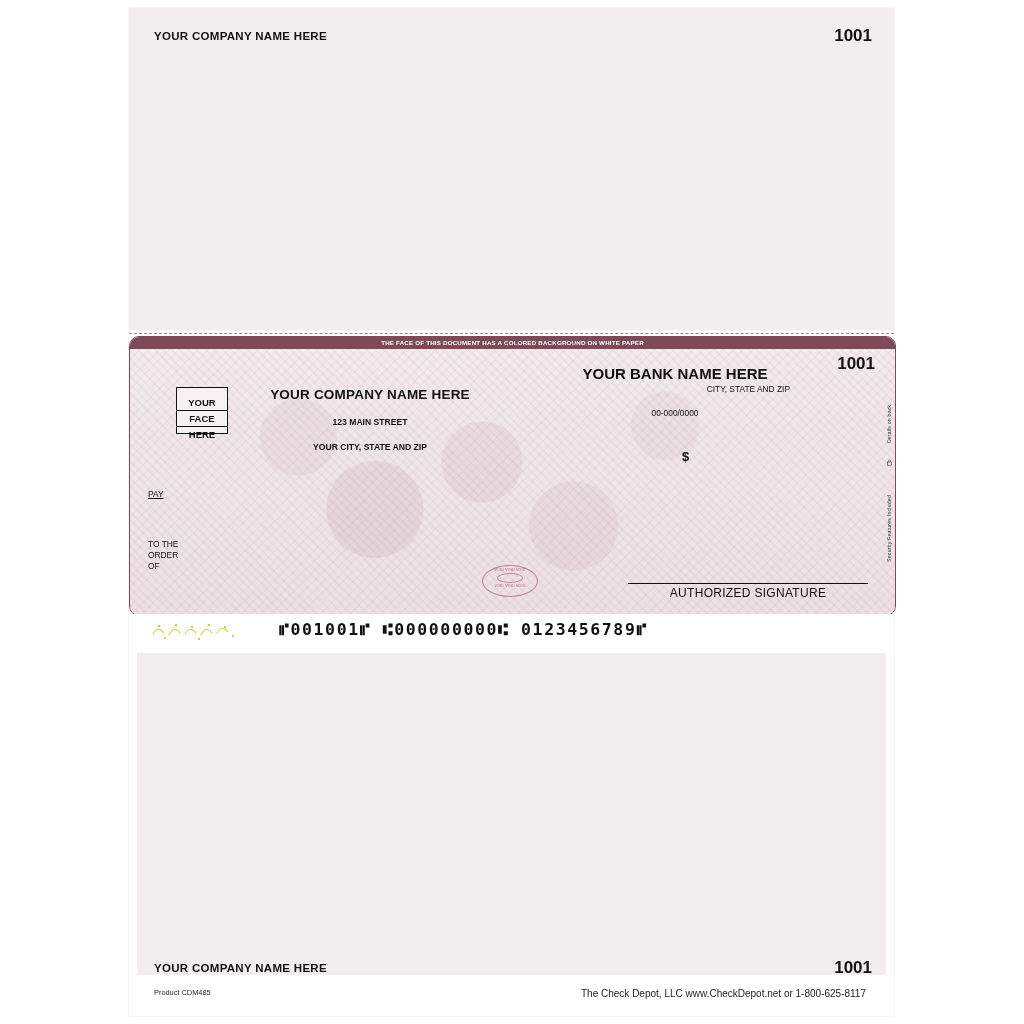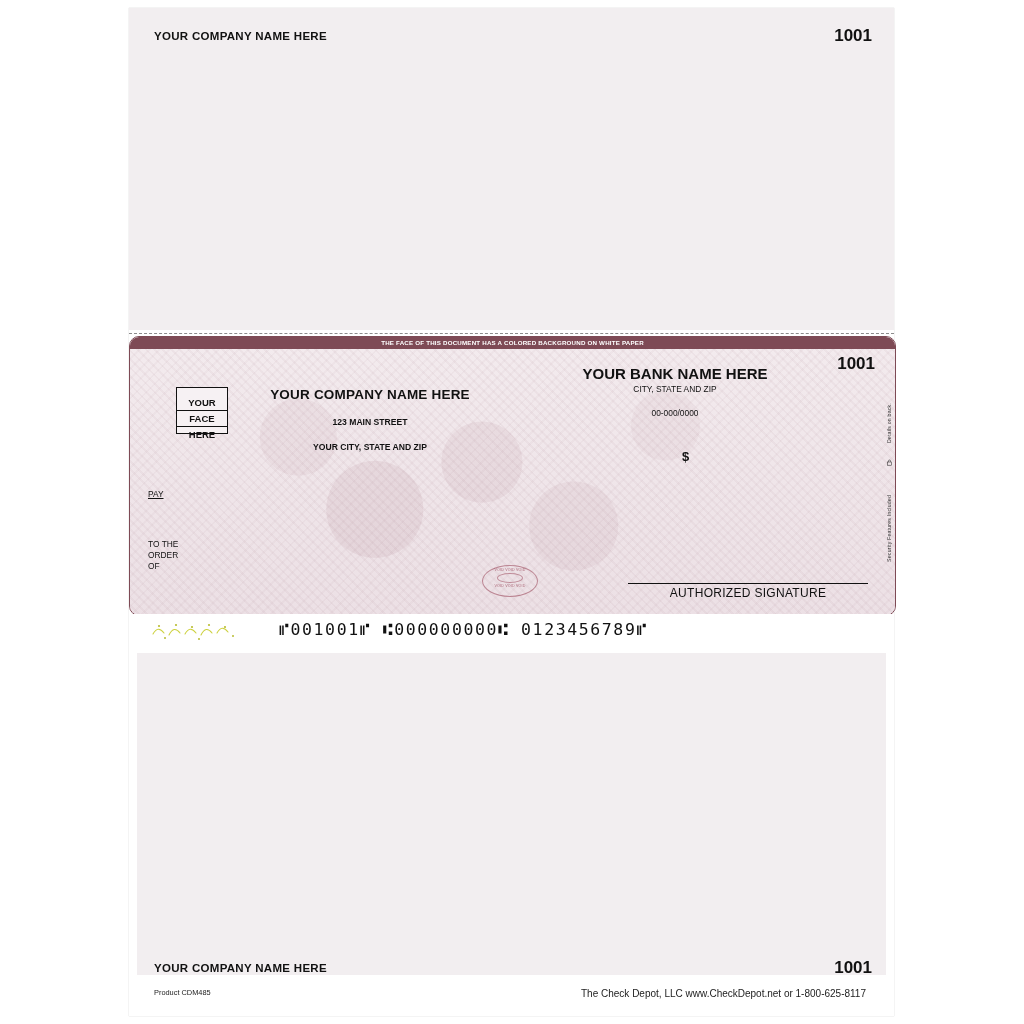--- a/index.html
+++ b/index.html
@@ -181,20 +181,21 @@
   }
   .bank-name {
     font-size: 15px;
     font-weight: bold;
     color: #111;
   }
   .bank-city {
     font-size: 8.4px;
     color: #111;
     margin-top: 2px;
+    text-align: right;
   }
   .fraction {
     position: absolute;
     left: 430px;
     top: 71px;
     width: 230px;
     text-align: center;
     font-size: 8.4px;
     color: #111;
   }
@@ -295,21 +296,21 @@
     width: 765px;
     height: 34px;
     background: #ffffff;
   }
   .micr-line {
     position: absolute;
     left: 150px;
     top: 6px;
     font-family: "DejaVu Sans Mono", monospace;
     font-size: 16.5px;
-    font-weight: normal;
+    font-weight: bold;
     letter-spacing: 1.6px;
     color: #111;
     white-space: nowrap;
   }
   .confetti {
     position: absolute;
     left: 20px;
     top: 6px;
     width: 100px;
     height: 22px;

